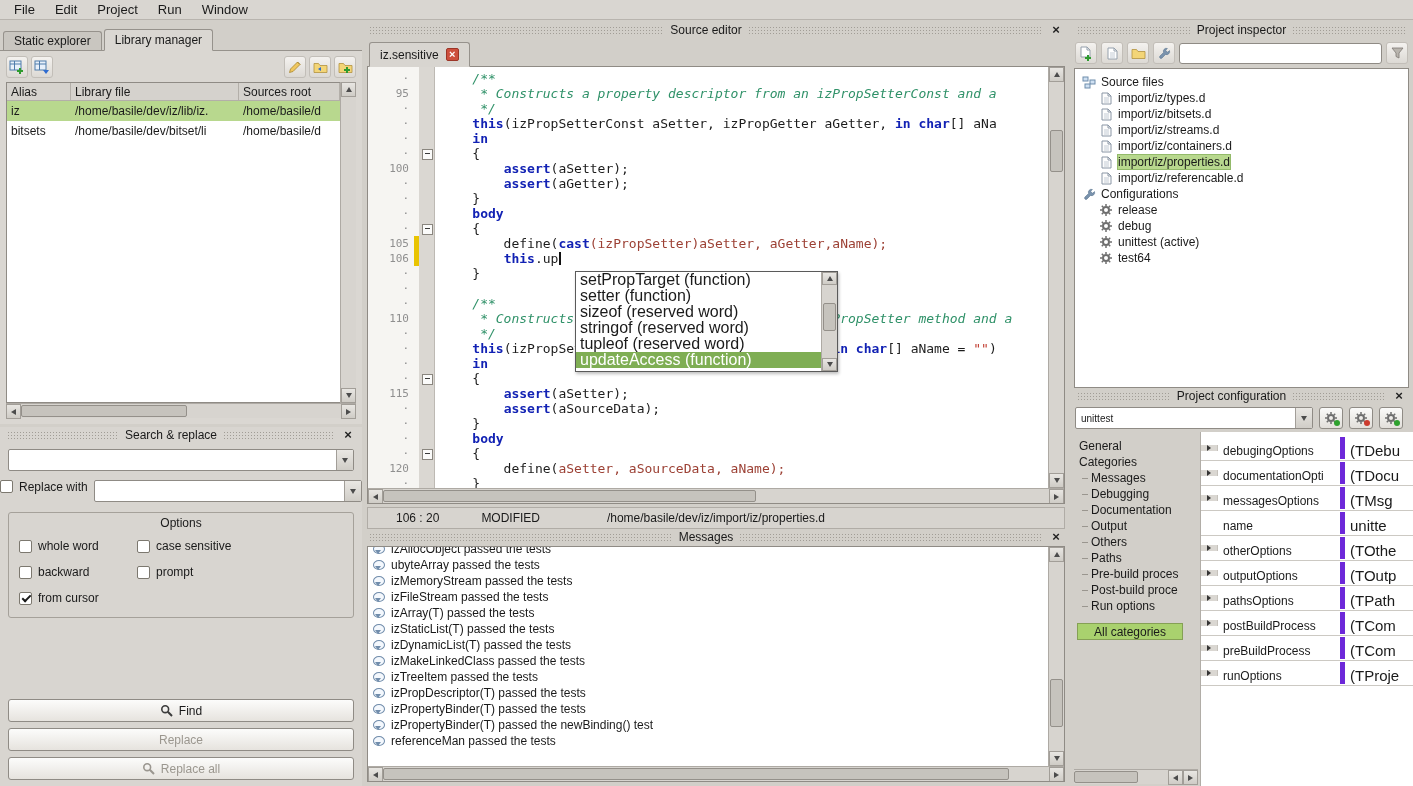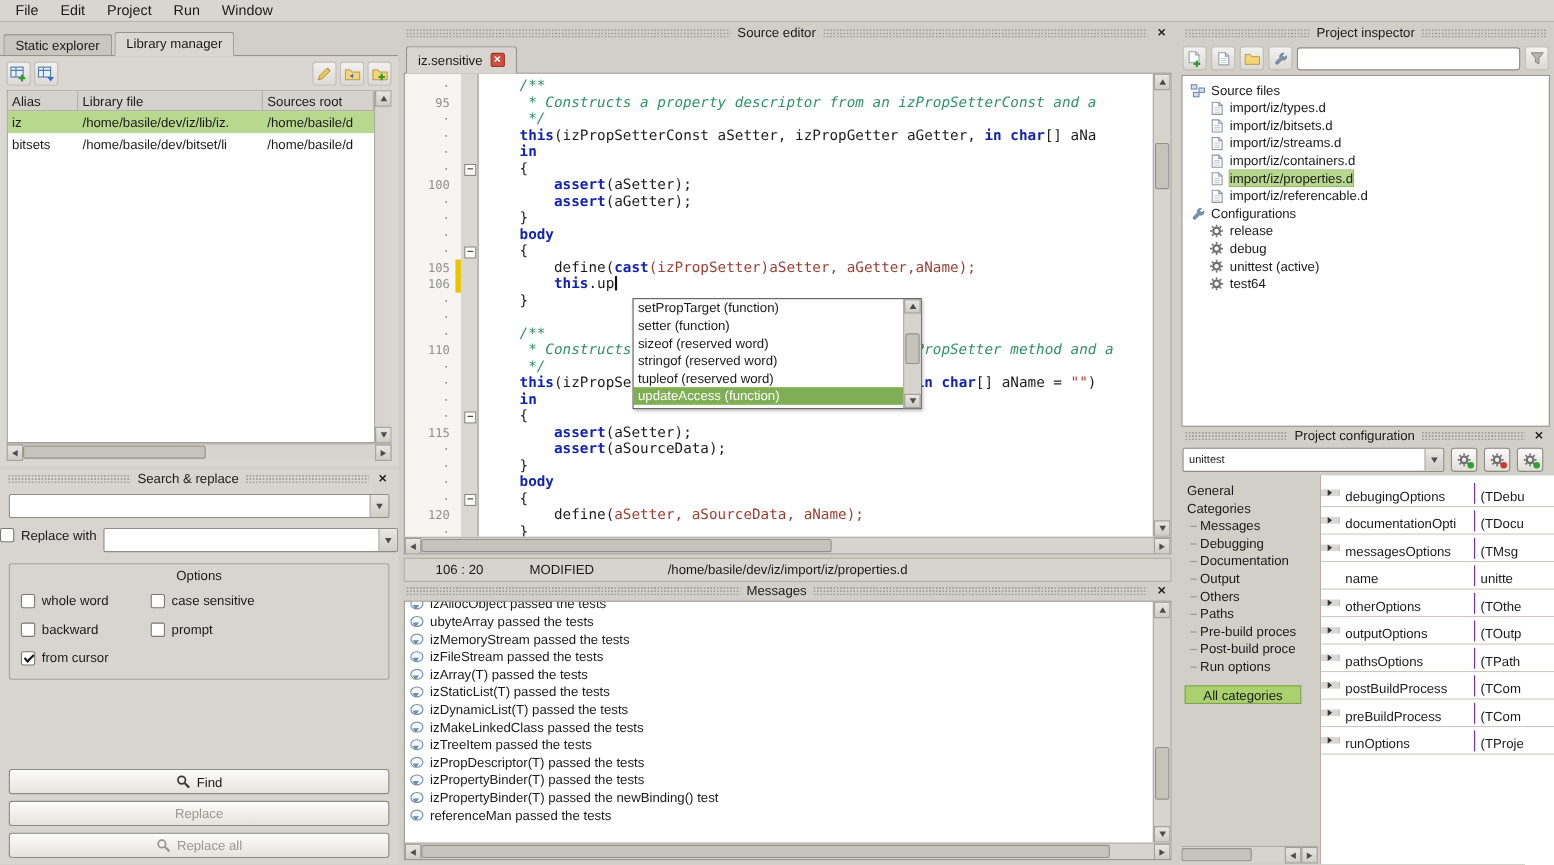--- a/index.html
+++ b/index.html
@@ -125,25 +125,25 @@
 .cat-item.lvl1{padding-left:17px;position:relative}
 .cat-item.lvl1 .cat-label{position:relative}
 .cat-item.lvl1::before{content:"";position:absolute;left:8px;top:8px;width:6px;height:1px;background:#9a968f}
 #all-categories{margin:9px 6px 0 3px;height:17px;width:106px;background:var(--all-categories-bg);border:1px solid #85a055;display:flex;align-items:center;justify-content:center;font-size:12px;flex:none}
 .cat-hscroll{margin:4px 2px 2px 0}
 
 #config-grid{flex:1;background:#fff;display:flex;flex-direction:column;overflow:hidden;padding-top:4px}
 .grid-row{display:flex;height:25px;border-bottom:1px solid #ccc9c3;flex:none;align-items:center}
 .grid-exp{width:17px;flex:none;background:#dad7d2;border-right:1px solid #c6c2bc;display:flex;align-items:center;justify-content:center}
 .grid-name{width:122px;flex:none;padding:5px 5px 0;font-size:12px;white-space:nowrap;overflow:hidden}
-.grid-value{flex:1;padding:5px 5px 0;font-size:12px;white-space:nowrap;overflow:hidden;border-left:1px solid #6d28d9}
+.grid-value{flex:1;padding:5px 5px 0;font-size:15px;white-space:nowrap;overflow:hidden;border-left:5px solid #6d28d9}
 
 #completion-popup{position:absolute;left:575px;top:271px;width:263px;height:101px;background:#fff;border:1px solid #5a5a5a;display:flex;z-index:99;box-shadow:1px 2px 3px rgba(0,0,0,.25)}
 #completion-items{flex:1;overflow:hidden}
-.comp-item{height:16px;line-height:16px;padding-left:4px;font-size:12px;white-space:nowrap;overflow:hidden}
+.comp-item{height:16px;line-height:16px;padding-left:4px;font-size:16px;white-space:nowrap;overflow:hidden}
 .comp-item.selected{background:var(--completion-selected-bg);color:var(--completion-selected-fg)}
 .popup-scroll{width:16px}
 .popup-scroll .sb-btn{height:13px}
 </style>
 </head>
 <body>
 
 <div id="menubar">
     <span class="menu-item">File</span>
     <span class="menu-item">Edit</span>

